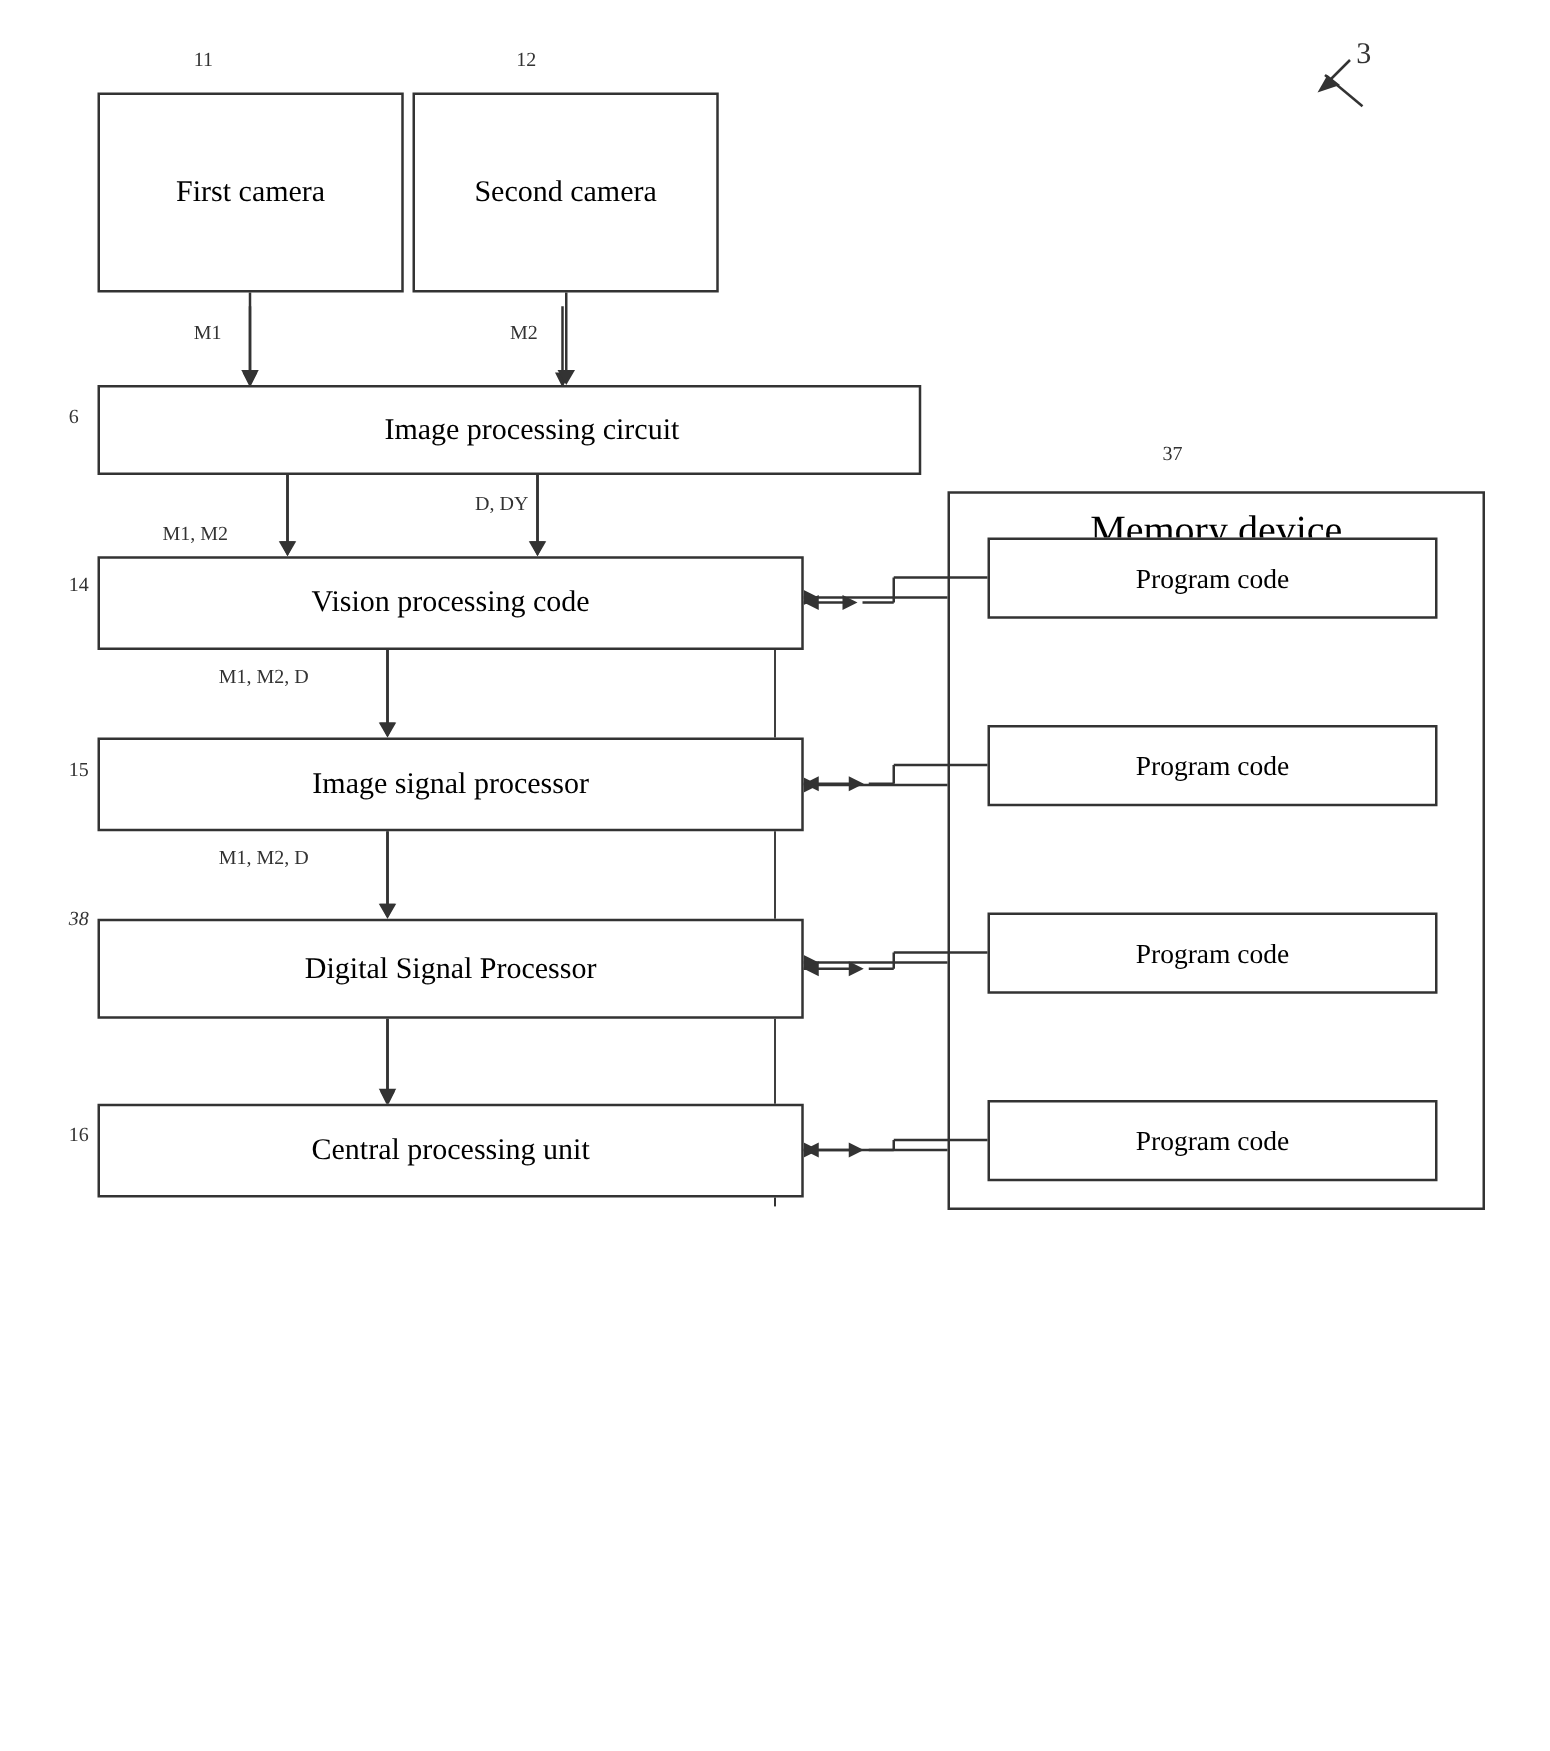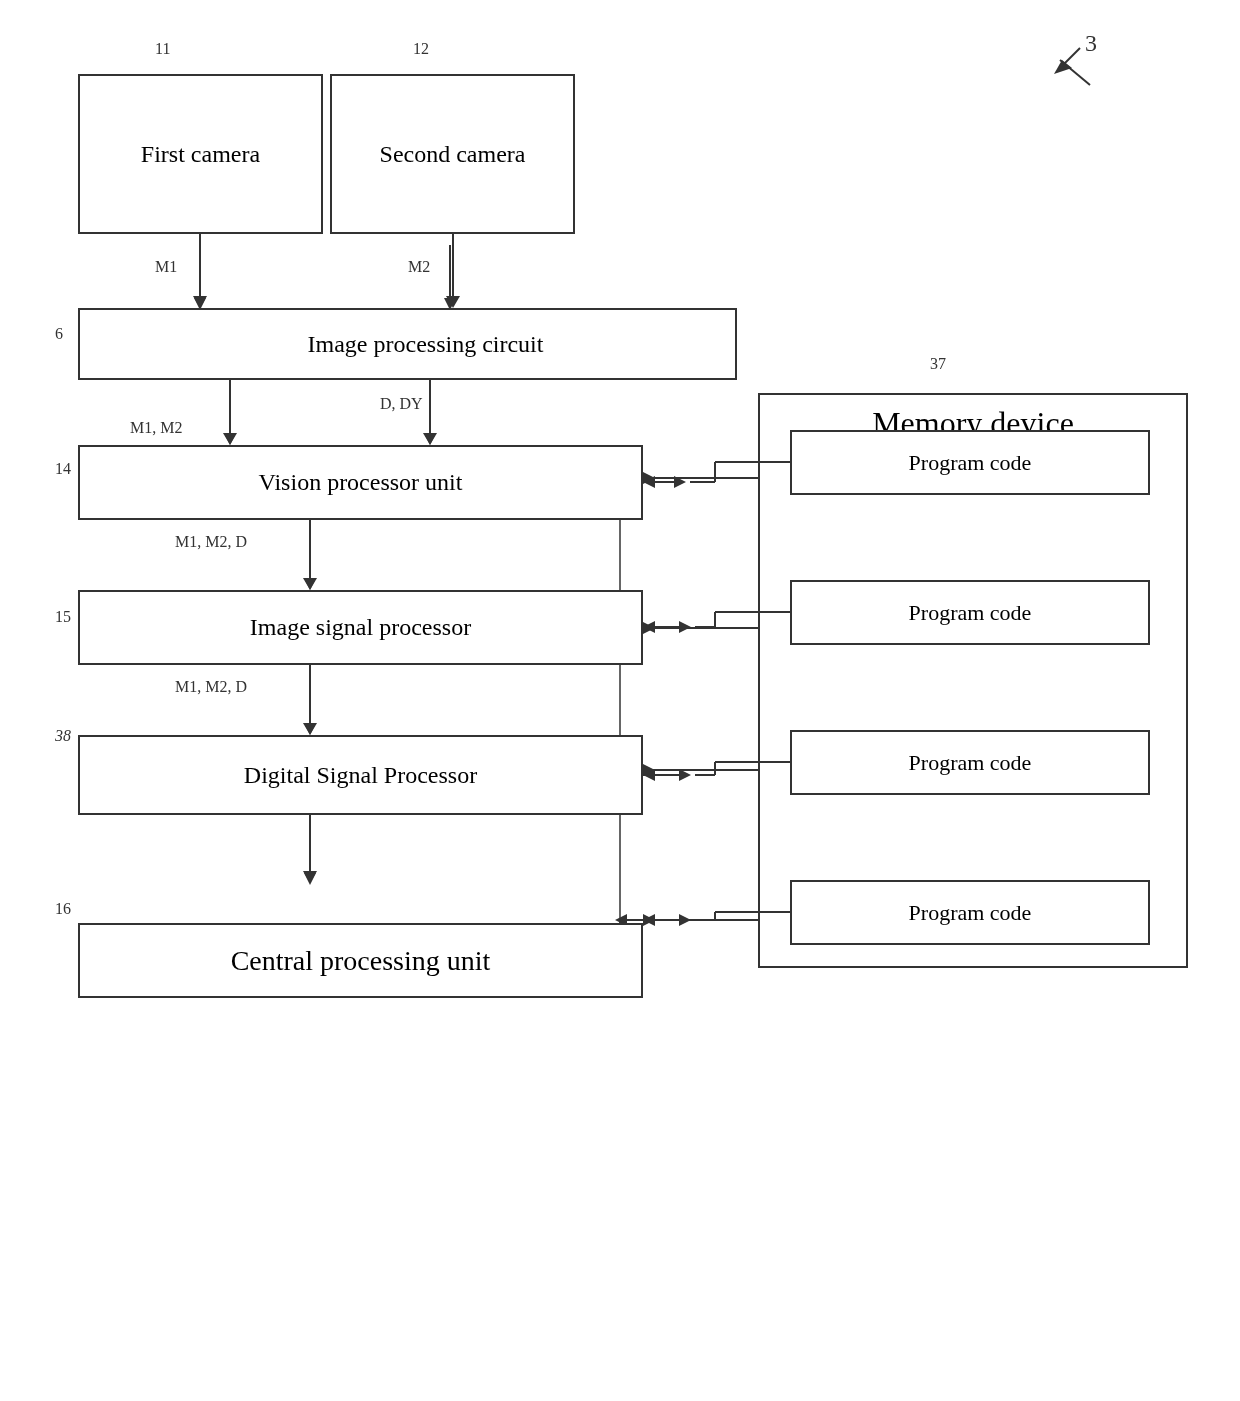--- a/index.html
+++ b/index.html
@@ -120,37 +120,37 @@
   <span class="label" style="top:325px; left:55px;">6</span>
 
   <div class="box" style="left:78px; top:308px; width:659px; height:72px; font-size:24px;padding-left:36px;">Image processing circuit</div>
 
   <span class="label" style="top:419px; left:130px;">M1, M2</span>
 
   <span class="label" style="top:395px; left:380px;">D, DY</span>
 
   <span class="label" style="top:460px; left:55px;">14</span>
 
-  <div class="box" style="left:78px; top:445px; width:565px; height:75px; font-size:24px;">Vision processor unit</div>
+  <div class="box" style="left:78px; top:445px; width:565px; height:75px; font-size:24px;">Vision processing code</div>
 
   <span class="label" style="top:533px; left:175px;">M1, M2, D</span>
 
   <span class="label" style="top:608px; left:55px;">15</span>
 
   <div class="box" style="left:78px; top:590px; width:565px; height:75px; font-size:24px;">Image signal processor</div>
 
   <span class="label" style="top:678px; left:175px;">M1, M2, D</span>
 
   <span class="label" style="top:727px; left:55px;font-style:italic;">38</span>
 
   <div class="box" style="left:78px; top:735px; width:565px; height:80px; font-size:24px;text-align:center;">Digital Signal Processor</div>
 
   <span class="label" style="top:900px; left:55px;">16</span>
 
-  <div class="box" style="left:78px; top:883px; width:565px; height:75px; font-size:28px;margin-top:40px;">Central processing unit</div>
+  <div class="box" style="left:78px; top:883px; width:565px; height:75px; font-size:24px;">Central processing unit</div>
 
   <span class="label" style="top:355px; left:930px;">37</span>
 
   <div class="box" style="left:758px; top:393px; width:430px; height:575px; font-size:24px; align-items:flex-start; padding-top:12px; justify-content:center; border:2px solid #333;">
     <span style="position:absolute; top:10px; left:50%; transform:translateX(-50%); font-size:32px; white-space:nowrap;">Memory device</span>
   </div>
 
   <div class="box" style="left:790px; top:430px; width:360px; height:65px; font-size:22px;">Program code</div>
 
   <div class="box" style="left:790px; top:580px; width:360px; height:65px; font-size:22px;">Program code</div>

